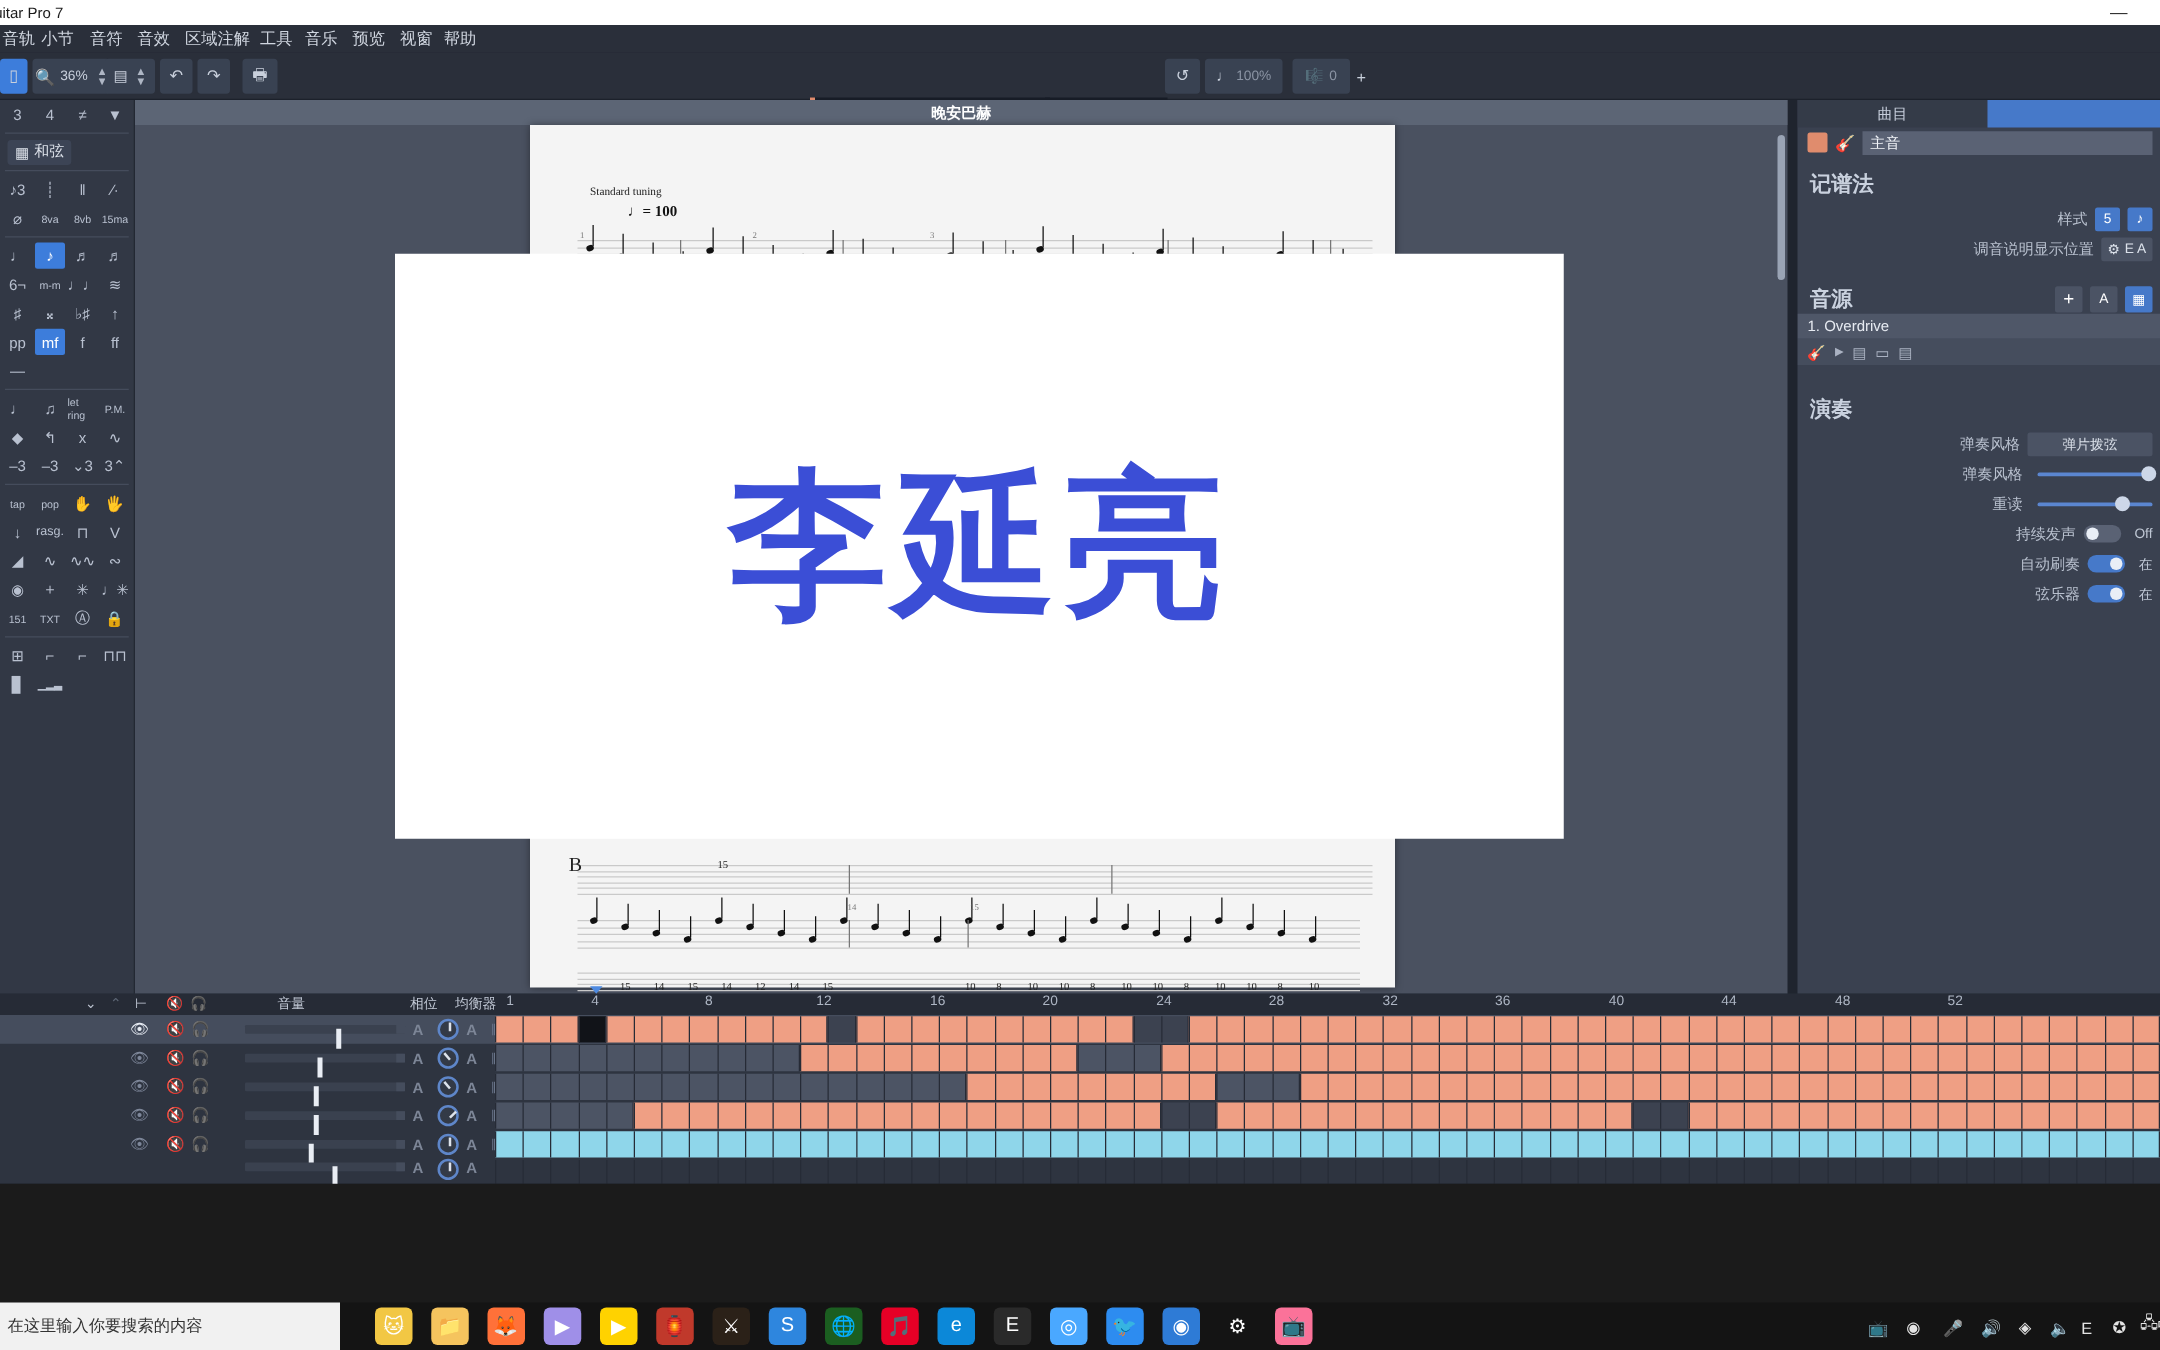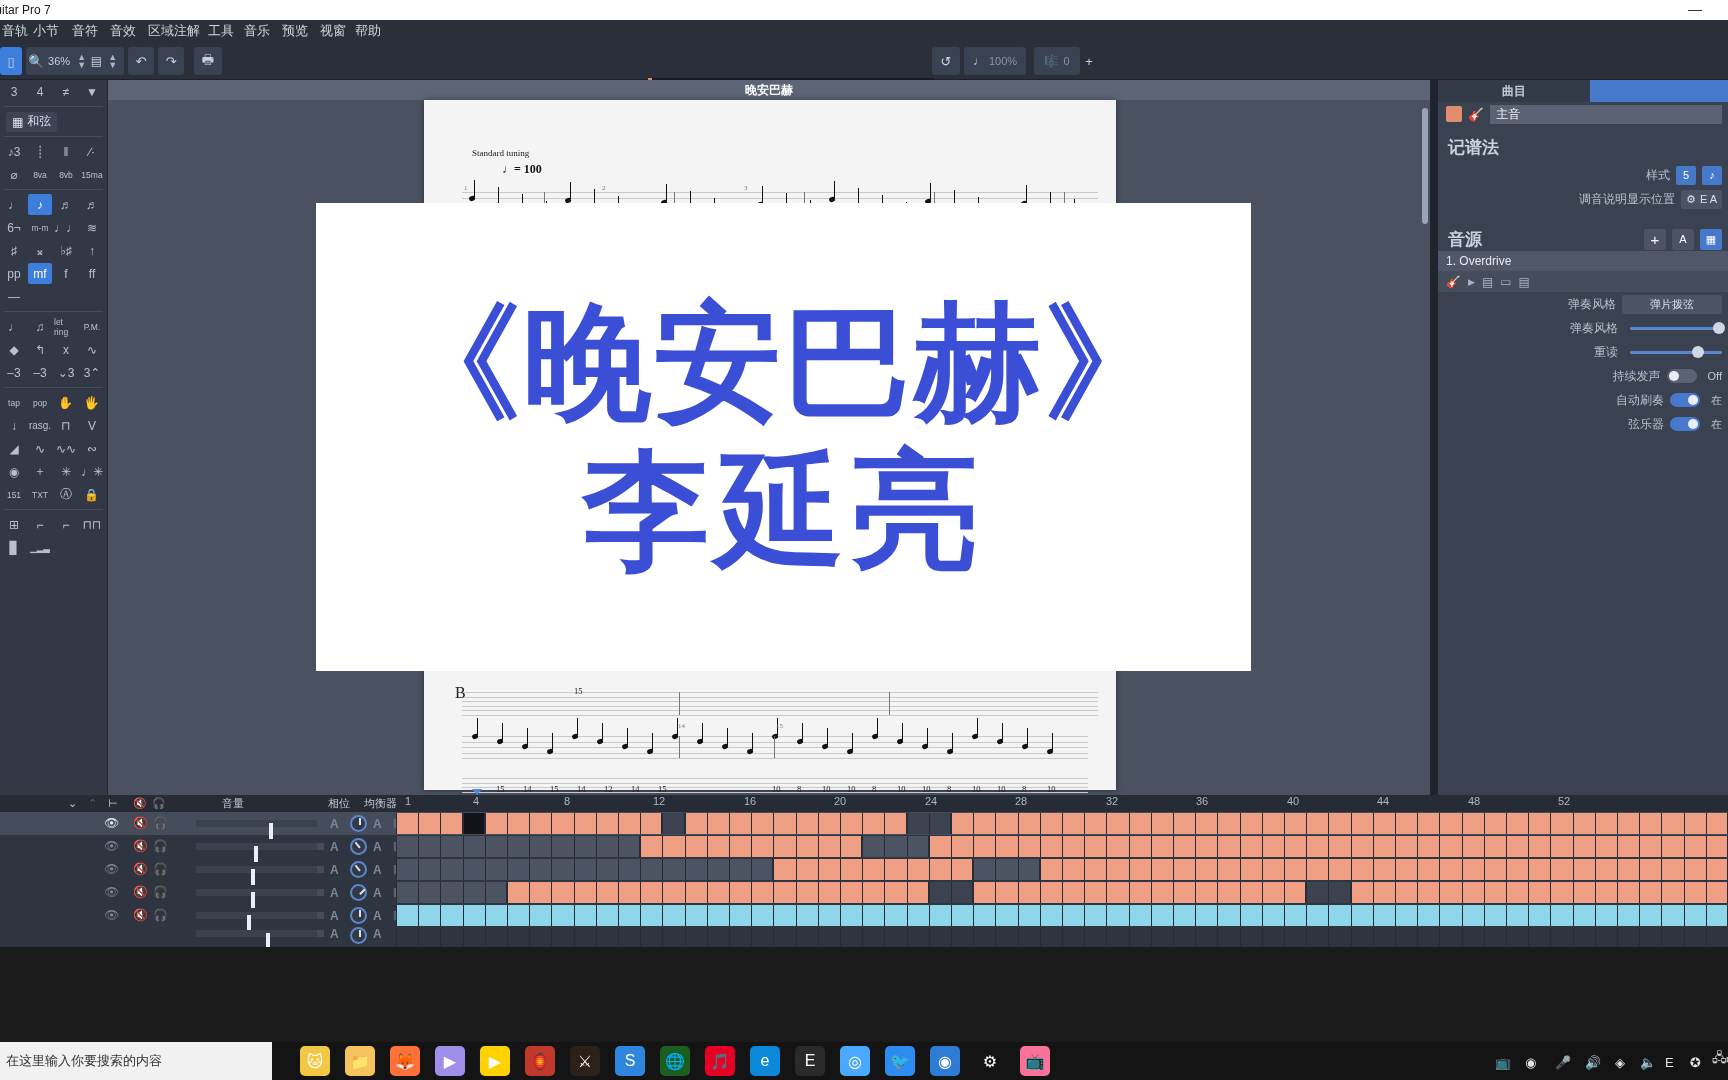--- a/index.html
+++ b/index.html
@@ -130,21 +130,21 @@
   #overlay .ot{ font-size:128px; line-height:1.08; color:#3b4ed6; font-weight:bold;
      letter-spacing:2px; font-family:"DejaVu Sans",sans-serif;}
   #overlay .oa{ font-size:128px; line-height:1.08; color:#3b4ed6; font-weight:bold;
      letter-spacing:6px; font-family:"DejaVu Sans",sans-serif;}
 
   
   #inspector{
     position:absolute; left:1438px; top:80px; width:290px; height:715px;
     background:#3a4150; overflow:hidden;
   }
-  #inspector .tabs{ display:flex; height:22px;font-weight:bold; }
+  #inspector .tabs{ display:flex; height:22px; }
   #inspector .tab{ height:22px; line-height:22px; font-size:12px; text-align:center;
      color:#c6cddb; background:#343b48;}
   #inspector .tab.active{ background:#4679c9; color:#fff;}
   .secttl{ font-size:17px; color:#c9d1de; padding:10px 0 4px 10px; font-weight:bold;}
   .irow{ display:flex; align-items:center; height:24px; padding:0 6px 0 8px;
      font-size:12px; color:#bfc7d4; gap:6px;}
   .ilabel{ text-align:right; color:#b9c1cf; font-size:12px;}
   .swatch{ width:16px;height:16px;background:#e08c6d;border-radius:2px;}
   .namefield{ flex:1; background:#5a6274; height:19px; line-height:19px;
      padding-left:6px; font-size:12px; color:#f0f3f8;}
@@ -604,21 +604,20 @@
         <div class="barnum" style="left: 254px; top: 622px;">14</div>
         <div class="barnum" style="left: 352px; top: 622px;">15</div>
       </div>
   </div>
   <div id="scoreScroll">
       <div class="thumb"></div>
     </div>
 </div>
 
 <div id="overlay">
-  <div class="ot">《晚安巴赫》</div>
   <div class="oa">李延亮</div>
 </div>
 
 <div id="inspector">
   <div class="tabs">
     <div class="tab" style="width:152px;">曲目</div>
     <div class="tab active" style="width:138px;"></div>
   </div>
 
   <div class="irow">
@@ -652,20 +651,21 @@
     <span>1. Overdrive</span>
   </div>
   <div class="srcicons">
     <span>🎸</span>
     <span style="font-size:9px;">▶</span>
     <span>▤</span>
     <span>▭</span>
     <span>▤</span>
   </div>
 
+  <div class="secttl" style="margin-top:14px;">演奏</div>
   <div id="perfrows">
       <div class="irow" style="justify-content: flex-end;">
         <span class="ilabel">弹奏风格</span>
         <span class="gbtn" style="min-width: 100px; justify-content: center;">弹片拨弦</span>
       </div>
       <div class="irow" style="justify-content: flex-end;">
         <span class="ilabel">弹奏风格</span>
         <span class="sl-track" style="margin-left: 6px;">
           <span class="sl-knob" style="left: 82.56px;"></span>
         </span>

